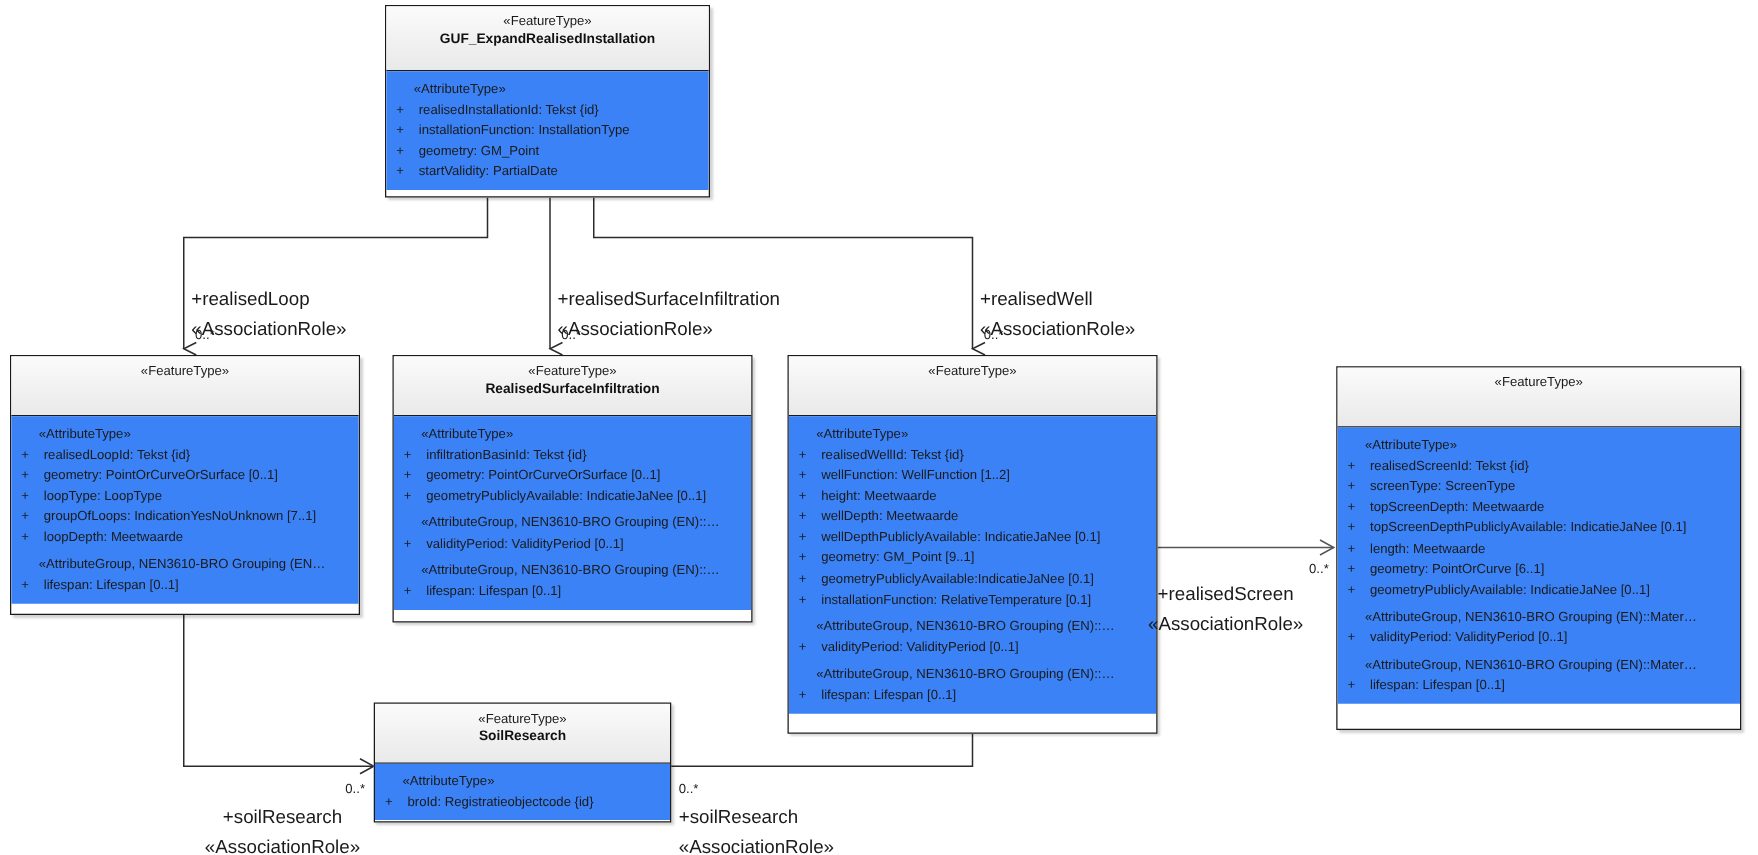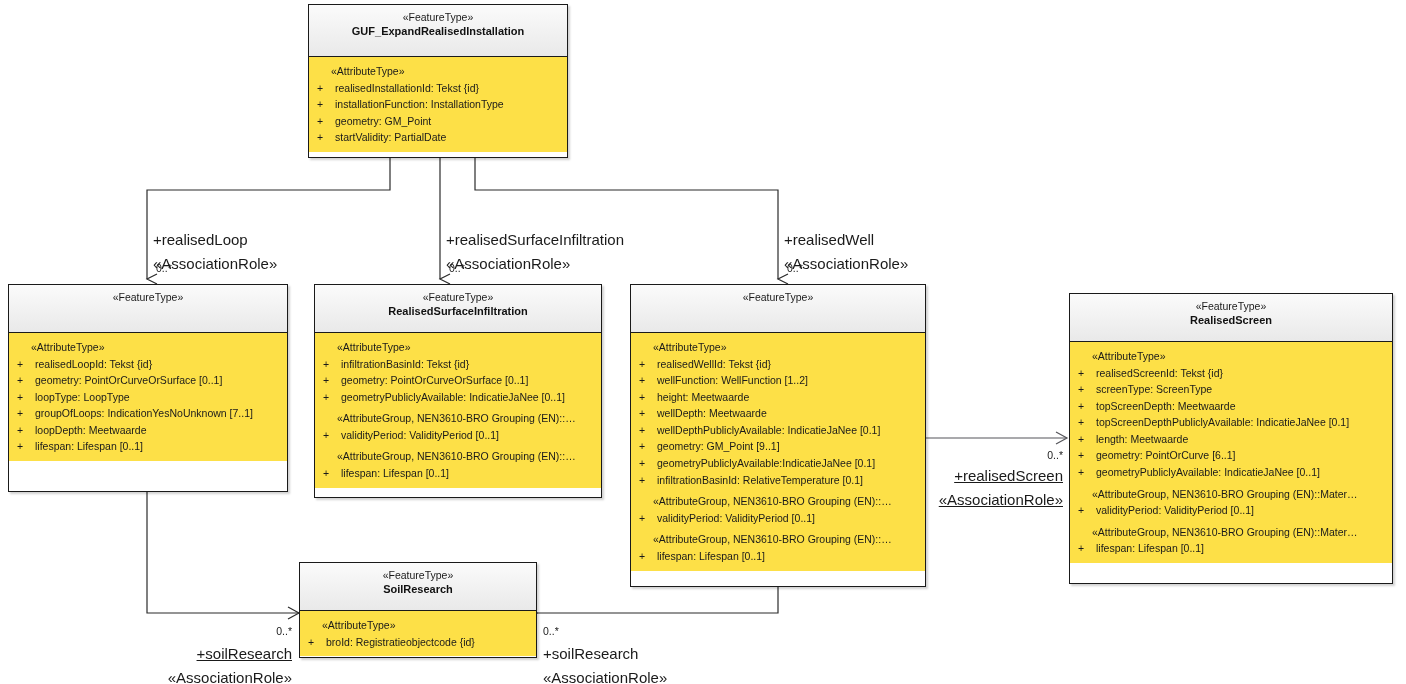--- a/index.html
+++ b/index.html
@@ -41,21 +41,21 @@
     white-space: nowrap;
   }
   .cls-name {
     font-size: 11px;
     font-weight: bold;
     color: #111111;
     white-space: nowrap;
   }
   .uml-body {
     padding: 6px 2px 6px 2px;
-    background: #fde047;
+    background: #3b82f6;
   }
   .attr-row {
     display: flex;
     align-items: flex-start;
     font-size: 10.5px;
     color: #1a1a1a;
     line-height: 1.58;
     white-space: nowrap;
     padding-left: 6px;
   }
@@ -98,21 +98,21 @@
   }
 
   
   .edge-label {
     position: absolute;
     font-size: 15px;
     color: #1a1a1a;
     line-height: 1.62;
     white-space: nowrap;
   }
-  .edge-label.right-al { text-align: right; text-decoration: underline; }
+  .edge-label.right-al { text-align: center; }
   .mult {
     position: absolute;
     font-size: 10.5px;
     color: #1a1a1a;
     white-space: nowrap;
   }
 </style>
 </head>
 <body>
 
@@ -192,20 +192,21 @@
         <span class="attr-text">loopType: LoopType</span>
       </div>
       <div class="attr-row">
         <span class="attr-vis">+</span>
         <span class="attr-text">groupOfLoops: IndicationYesNoUnknown [7..1]</span>
       </div>
       <div class="attr-row">
         <span class="attr-vis">+</span>
         <span class="attr-text">loopDepth: Meetwaarde</span>
       </div>
+      <div class="group-row">«AttributeGroup, NEN3610-BRO Grouping (EN…</div>
       <div class="attr-row">
         <span class="attr-vis">+</span>
         <span class="attr-text">lifespan: Lifespan [0..1]</span>
       </div>
     </div>
   </div>
 
   <div class="uml-class" style="left:314px; top:284px; width:288px; height:214px;">
     <div class="uml-header" style="height:48px;">
       <div class="stereo">«FeatureType»</div>
@@ -267,39 +268,38 @@
       <div class="attr-row">
         <span class="attr-vis">+</span>
         <span class="attr-text">geometry: GM_Point [9..1]</span>
       </div>
       <div class="attr-row">
         <span class="attr-vis">+</span>
         <span class="attr-text">geometryPubliclyAvailable:IndicatieJaNee [0.1]</span>
       </div>
       <div class="attr-row">
         <span class="attr-vis">+</span>
-        <span class="attr-text">infiltrationBasinId: RelativeTemperature [0.1]</span>
+        <span class="attr-text">installationFunction: RelativeTemperature [0.1]</span>
       </div>
       <div class="group-row">«AttributeGroup, NEN3610-BRO Grouping (EN)::…</div>
       <div class="attr-row">
         <span class="attr-vis">+</span>
         <span class="attr-text">validityPeriod: ValidityPeriod [0..1]</span>
       </div>
       <div class="group-row">«AttributeGroup, NEN3610-BRO Grouping (EN)::…</div>
       <div class="attr-row">
         <span class="attr-vis">+</span>
         <span class="attr-text">lifespan: Lifespan [0..1]</span>
       </div>
     </div>
   </div>
 
   <div class="uml-class" style="left:1069px; top:293px; width:324px; height:291px;">
     <div class="uml-header" style="height:48px;">
       <div class="stereo">«FeatureType»</div>
-      <div class="cls-name">RealisedScreen</div>
     </div>
     <div class="uml-body">
       <div class="group-row first">«AttributeType»</div>
       <div class="attr-row">
         <span class="attr-vis">+</span>
         <span class="attr-text">realisedScreenId: Tekst {id}</span>
       </div>
       <div class="attr-row">
         <span class="attr-vis">+</span>
         <span class="attr-text">screenType: ScreenType</span>

